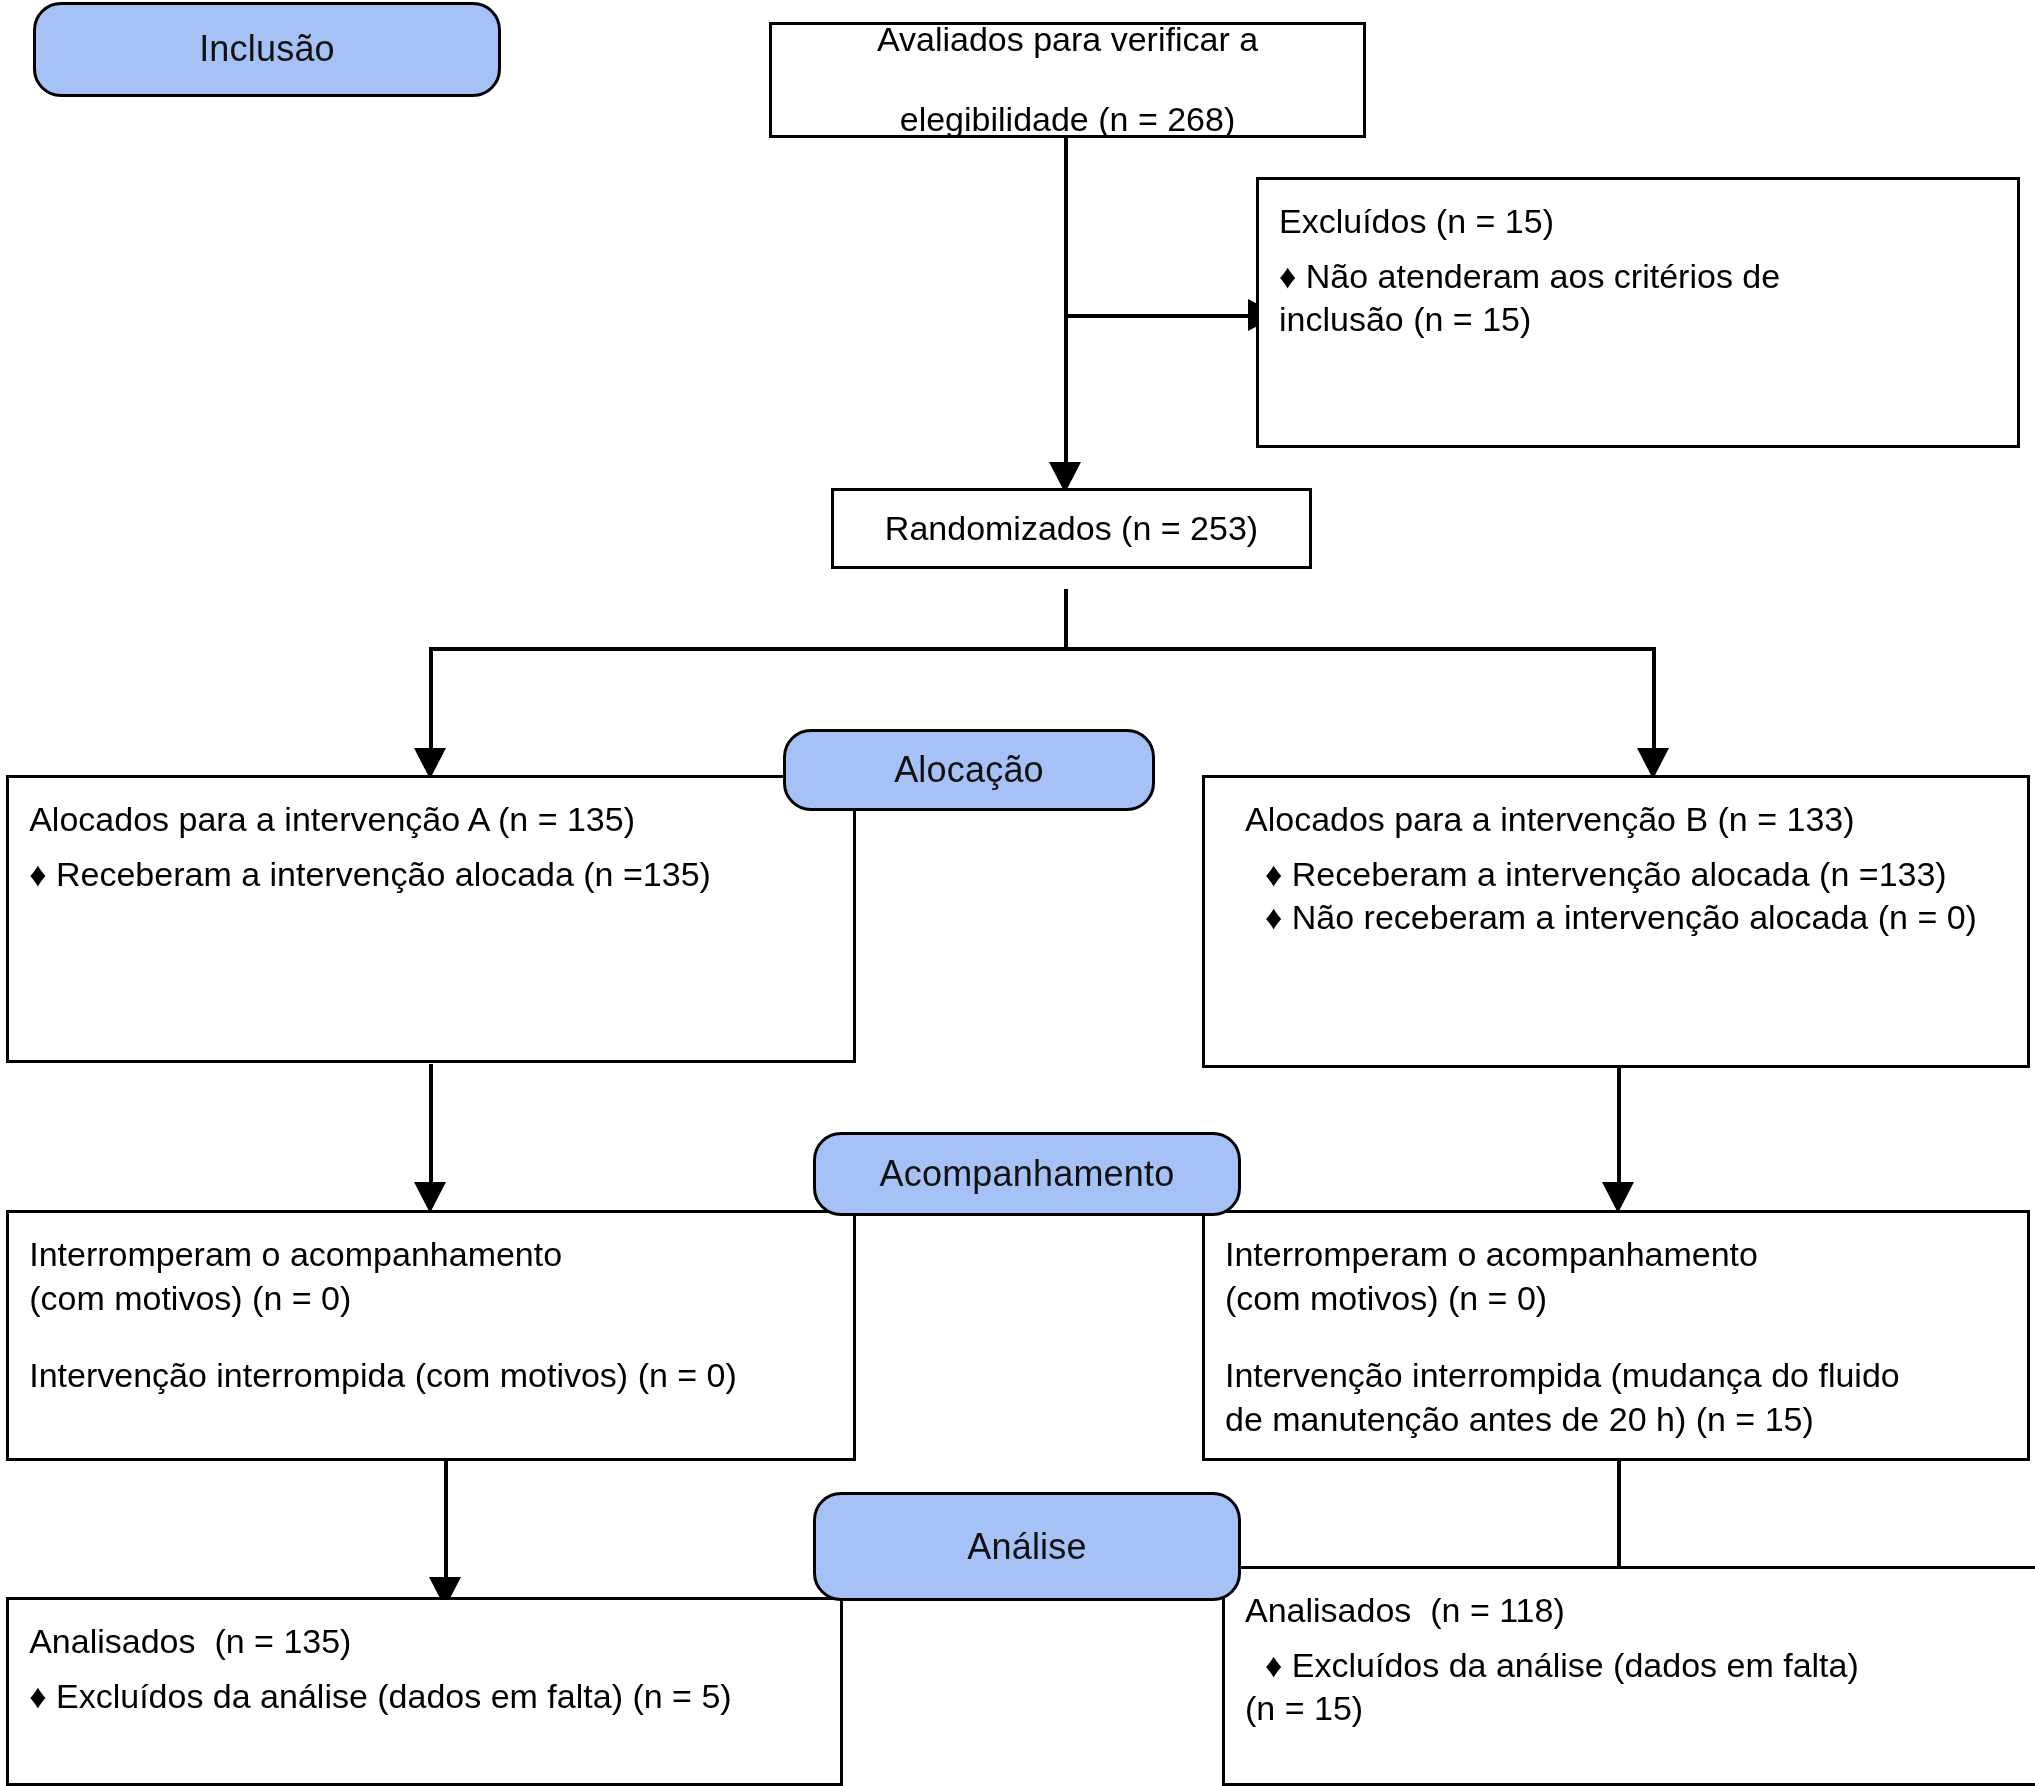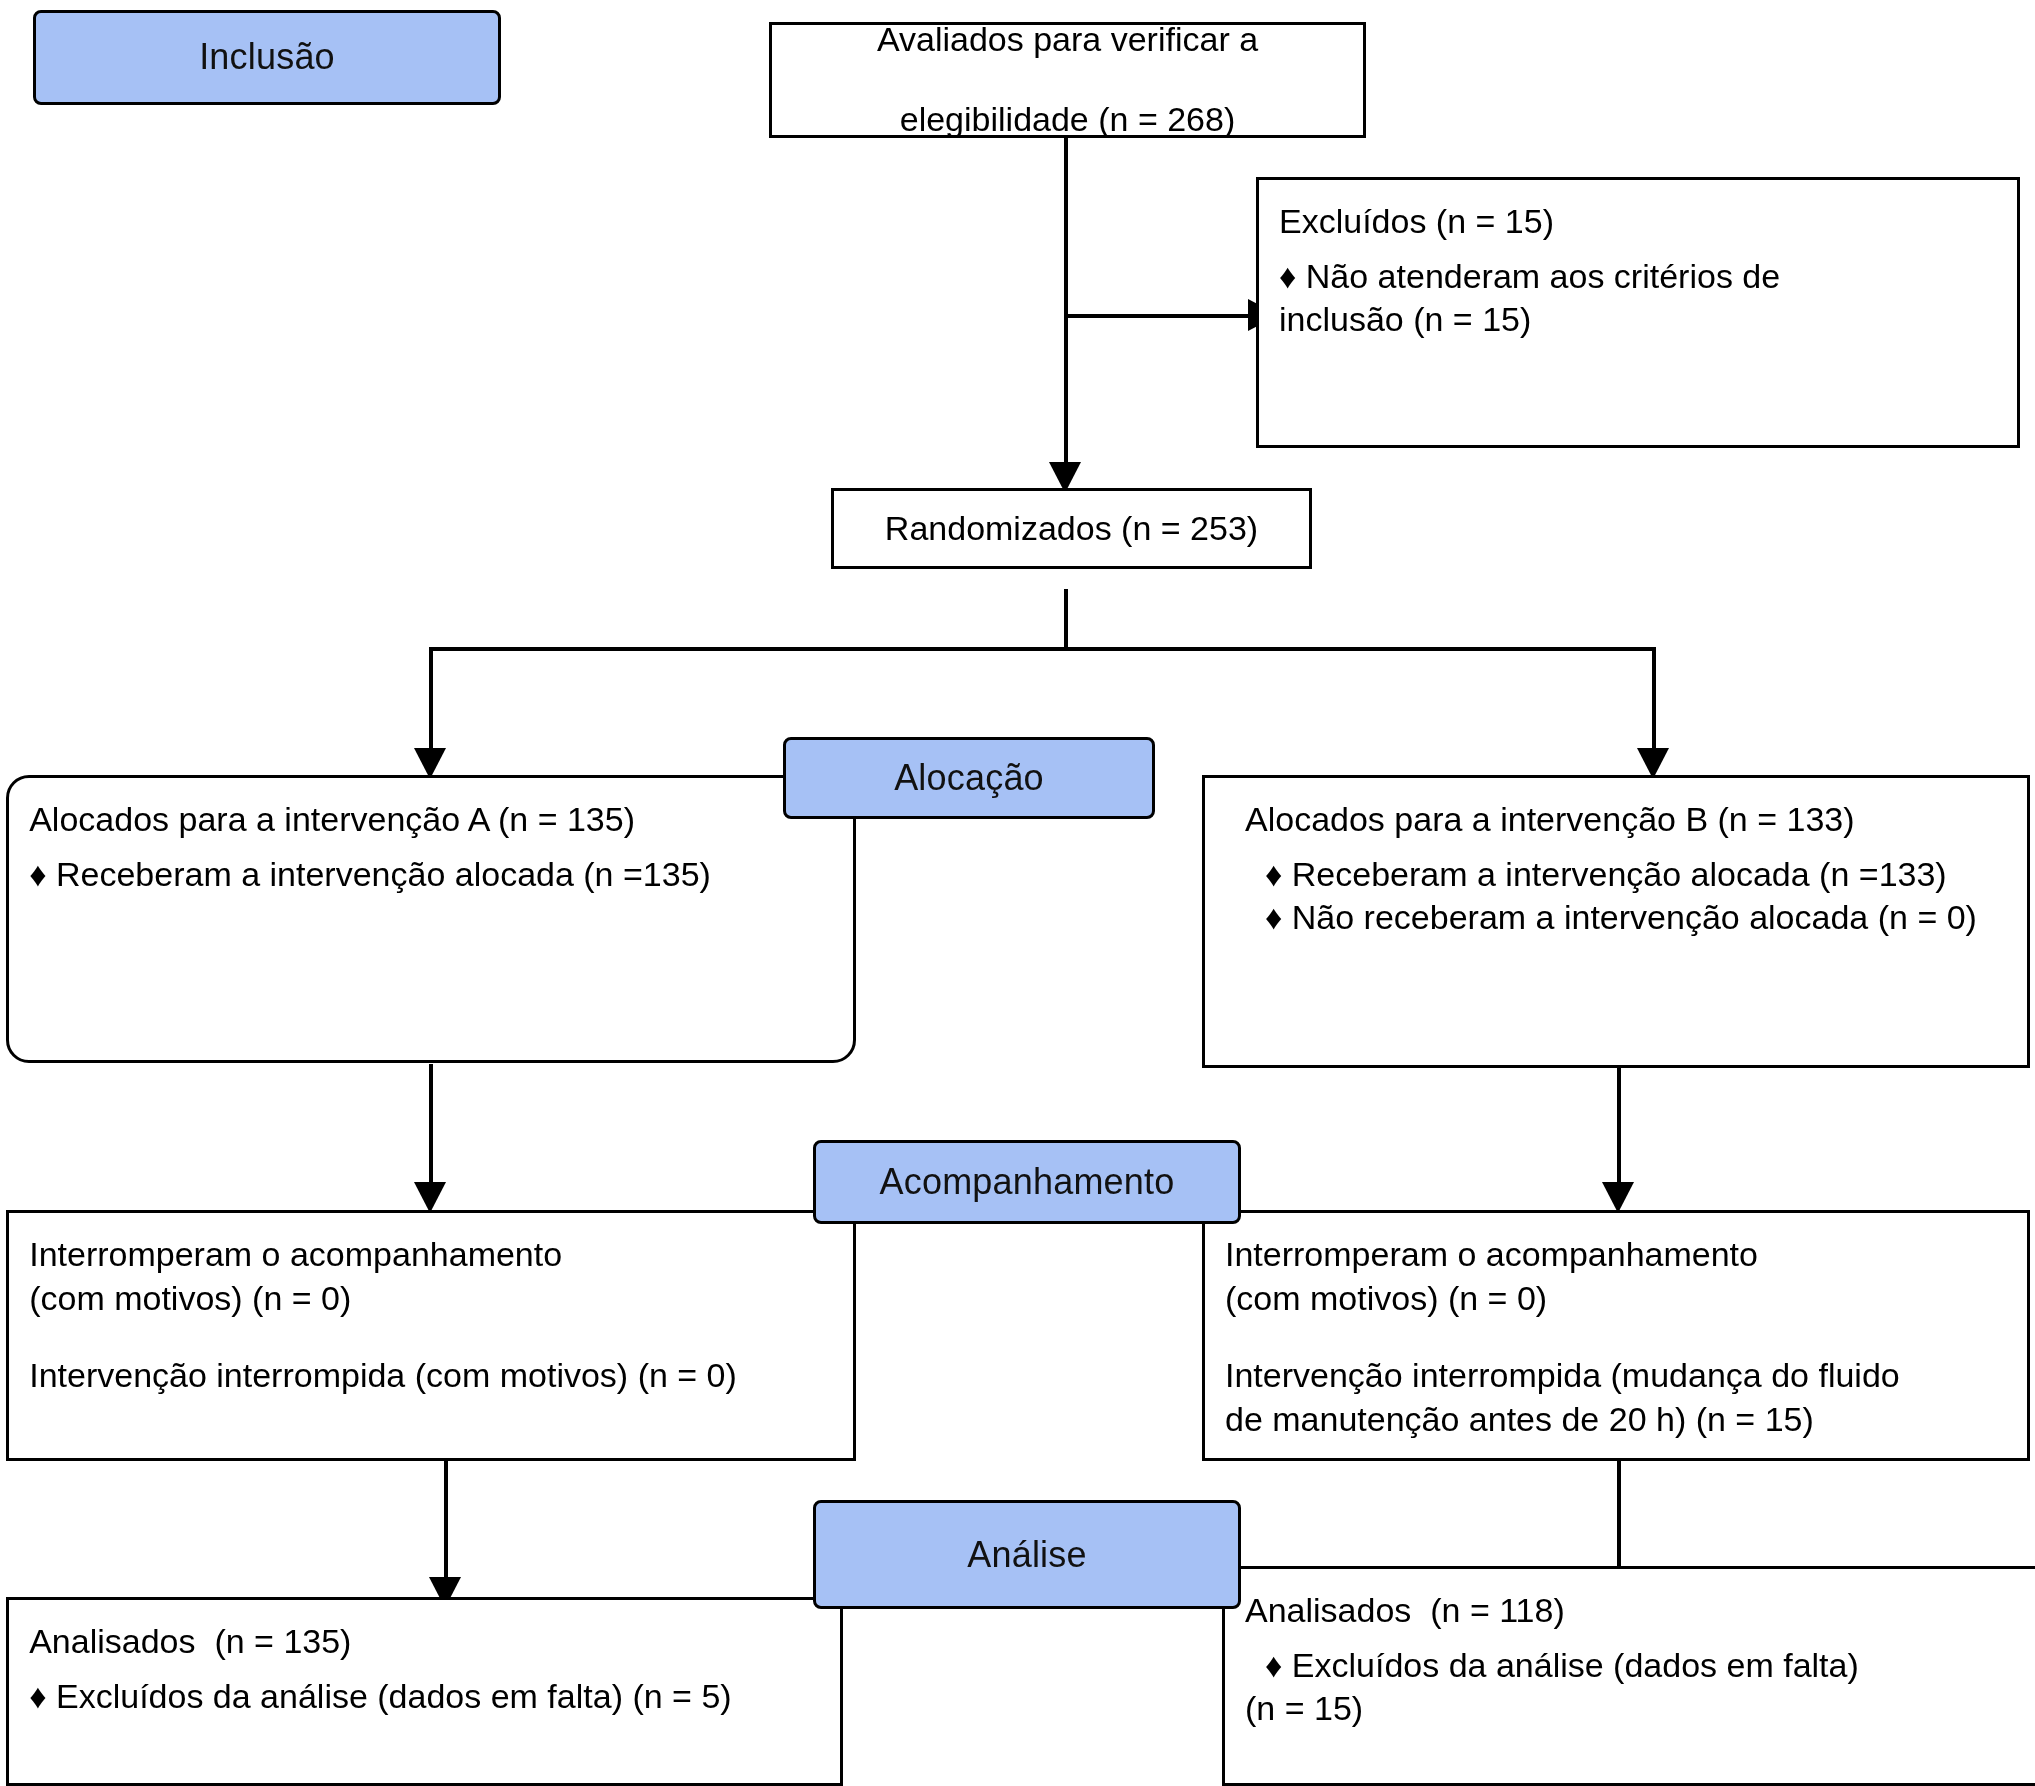--- a/index.html
+++ b/index.html
@@ -15,27 +15,26 @@
     width: 2035px;
     height: 1786px;
     background: #ffffff;
     overflow: hidden;
   }
   
   .stage-badge {
     position: absolute;
     background: #a6c1f5;
     border: 3.9px solid #000000;
-    border-radius: 8px;
+    border-radius: 28px;
     box-sizing: border-box;
     display: flex;
     align-items: center;
     justify-content: center;
     z-index: 30;
-    margin-top: 8px;
   }
   .stage-badge span {
     font-size: 36px;
     color: #111111;
     line-height: 1;
     letter-spacing: 0.2px;
   }
   
   .rbox {
     position: absolute;
@@ -142,21 +141,21 @@
   <div class="hline" style="left:429px; top:647px; width:1227px;"></div>
   <div class="vline" style="left:429px; top:647px; height:107px;"></div>
   <div class="arrow-down" style="left:414px; top:748px;"></div>
   <div class="vline" style="left:1652px; top:647px; height:107px;"></div>
   <div class="arrow-down" style="left:1637px; top:748px;"></div>
 
   <div class="stage-badge" style="left:783px; top:729px; width:372px; height:82px;">
     <span>Alocação</span>
   </div>
 
-  <div class="rbox" style="left:6.2px; top:775px; width:850px; height:288px;border-radius:23px;">
+  <div class="rbox" style="left:6.2px; top:775px; width:850px; height:288px;">
     <div class="inner">
       <div class="txt">Alocados para a intervenção A (n = 135)</div>
       <div class="gap-sm"></div>
       <div class="bullet-line">
         <span>♦ </span>
         <span>Receberam a intervenção alocada (n =135)</span>
       </div>
     </div>
   </div>
 

